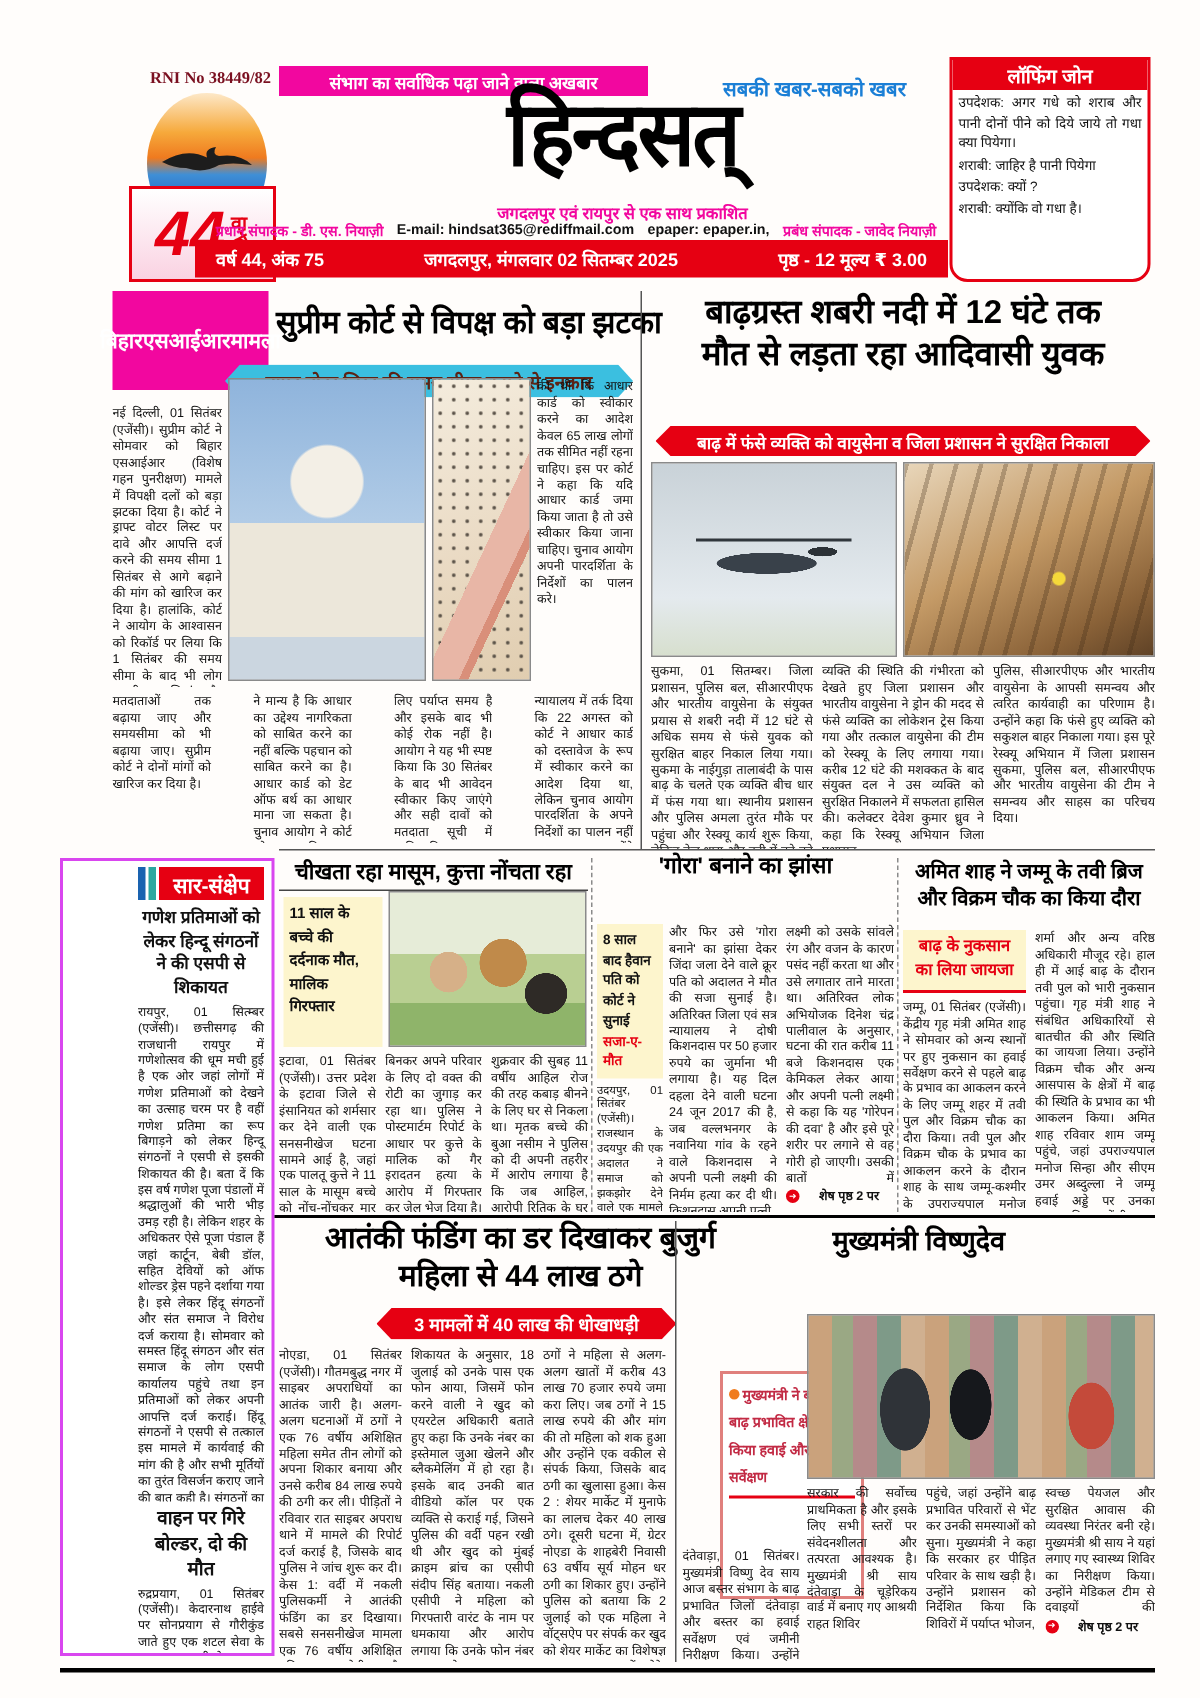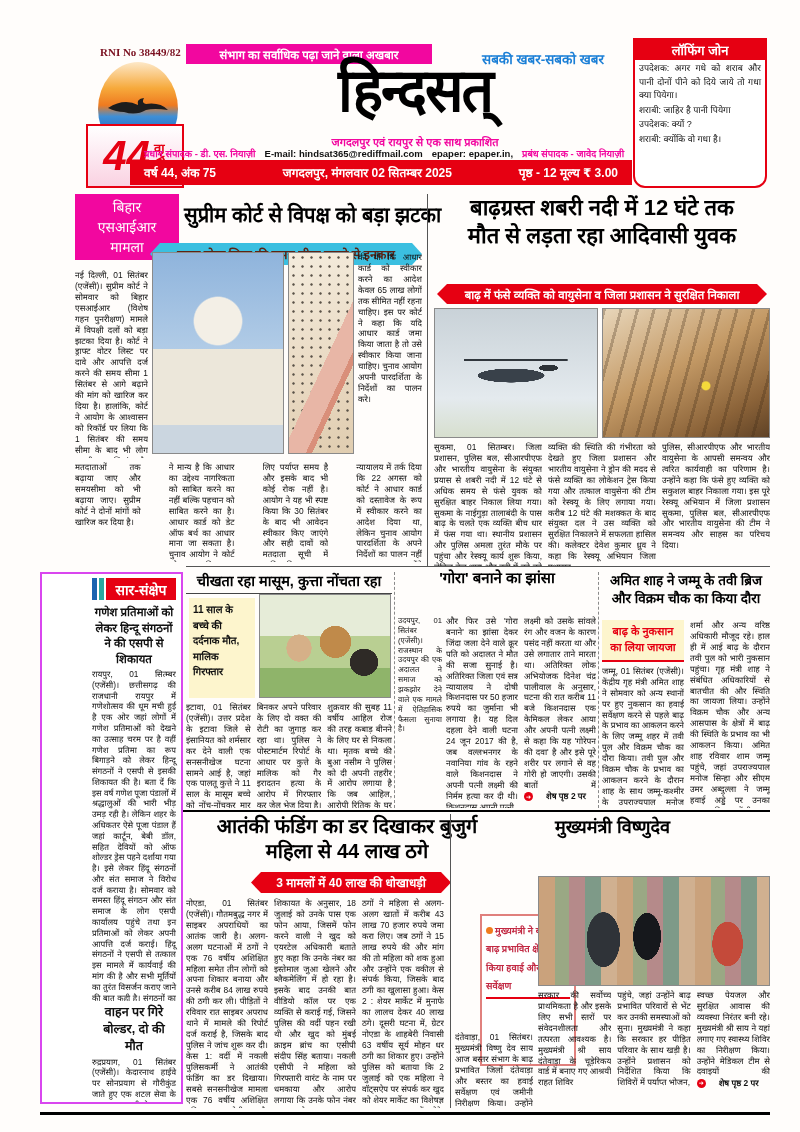--- a/index.html
+++ b/index.html
@@ -25,22 +25,22 @@
   .editors{display:flex;align-items:center;justify-content:center;gap:9px;font-size:9.5px;white-space:nowrap;}
   .mag{color:#f2079f;font-weight:bold;}
   .blk{color:#111;font-weight:bold;}
   .redbar{background:#e60012;color:#fff;font-weight:bold;font-size:12px;display:flex;align-items:center;
     justify-content:space-between;padding:0 14px;box-sizing:border-box;}
   .lz{border:2px solid #e60012;border-radius:0 0 12px 12px;background:#fff;box-sizing:border-box;overflow:hidden;}
   .lz-title{background:#e60012;color:#fff;font-weight:bold;font-size:13px;text-align:center;padding:1px 0;}
   .lz-body{padding:2px 4px;font-size:9px;line-height:1.5;text-align:justify;}
   .lz-body div{margin-bottom:1px;}
   
-  .kicker{background:#f2079f;color:#fff;font-weight:normal;font-size:14px;line-height:1.45;
-    display:flex;flex-direction:column;align-items:center;justify-content:center;}
+  .kicker{background:#f2079f;color:#fff;font-weight:bold;font-size:14px;line-height:1.45;
+    display:flex;align-items:center;justify-content:center;}
   .h1{font-weight:900;color:#000;white-space:nowrap;transform-origin:left center;}
   .ribbon{display:flex;align-items:center;justify-content:center;font-weight:bold;
     clip-path:polygon(0 50%,10px 0,calc(100% - 10px) 0,100% 50%,calc(100% - 10px) 100%,10px 100%);}
   .ribbon.cyan{background:#3bbfe0;color:#5b2416;font-size:12.5px;}
   .ribbon.red{background:#e60012;color:#fff;font-size:11.5px;}
   .col{font-size:8.4px;line-height:1.3;text-align:justify;overflow:hidden;}
   .cols{display:flex;gap:6px;}
   .cols .col{flex:1;}
   .photo{border:1px solid #8a8a8a;box-sizing:border-box;}
   .ph-sc{background:
@@ -209,20 +209,24 @@
     <div class="col">
       <span>शुक्रवार की सुबह 11 वर्षीय आहिल रोज की तरह कबाड़ बीनने के लिए घर से निकला था। मृतक बच्चे की बुआ नसीम ने पुलिस को दी अपनी तहरीर में आरोप लगाया है कि जब आहिल, आरोपी रितिक के घर के पास से गुजर रहा था, तो रितिक ने जानबूझकर</span>
       
     </div>
   </div>
 
   <div class="abs mid-head" style="left:398px;top:568px;width:198px;font-size:15px;line-height:1.3;">
     <div>'गोरा' बनाने का झांसा</div>
   </div>
   <div class="abs" style="left:398px;top:616px;width:44px;height:192px;overflow:hidden;">
+    <div class="ybox" style="font-size:9px;line-height:1.5;margin-bottom:3px;">
+      <div>8 साल बाद हैवान पति को कोर्ट ने सुनाई</div>
+      <div class="red-text">सजा-ए-मौत</div>
+    </div>
     <div class="col" style="font-size:7.6px;">उदयपुर, 01 सितंबर (एजेंसी)। राजस्थान के उदयपुर की एक अदालत ने समाज को झकझोर देने वाले एक मामले में ऐतिहासिक फैसला सुनाया है।</div>
   </div>
   <div class="abs cols" style="left:446px;top:616px;width:150px;height:192px;">
     <div class="col">और फिर उसे 'गोरा बनाने' का झांसा देकर जिंदा जला देने वाले क्रूर पति को अदालत ने मौत की सजा सुनाई है। अतिरिक्त जिला एवं सत्र न्यायालय ने दोषी किशनदास पर 50 हजार रुपये का जुर्माना भी लगाया है। यह दिल दहला देने वाली घटना 24 जून 2017 की है, जब वल्लभनगर के नवानिया गांव के रहने वाले किशनदास ने अपनी पत्नी लक्ष्मी की निर्मम हत्या कर दी थी। किशनदास अपनी पत्नी</div>
     <div class="col">
       <span>लक्ष्मी को उसके सांवले रंग और वजन के कारण पसंद नहीं करता था और उसे लगातार ताने मारता था। अतिरिक्त लोक अभियोजक दिनेश चंद्र पालीवाल के अनुसार, घटना की रात करीब 11 बजे किशनदास एक केमिकल लेकर आया और अपनी पत्नी लक्ष्मी से कहा कि यह 'गोरेपन की दवा' है और इसे पूरे शरीर पर लगाने से वह गोरी हो जाएगी। उसकी बातों में</span>
       <span class="cont">
         <span class="ic">➜</span>
         <span>शेष पृष्ठ 2 पर</span>
       </span>

